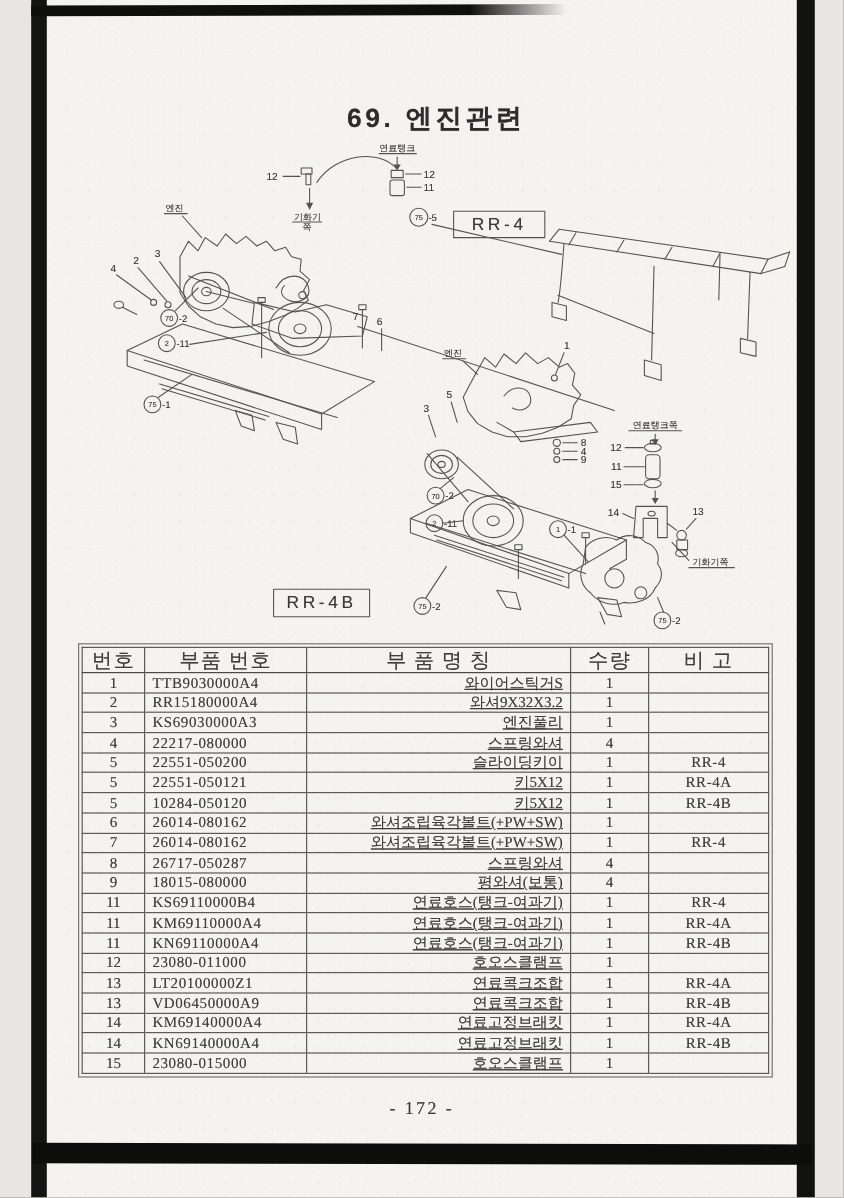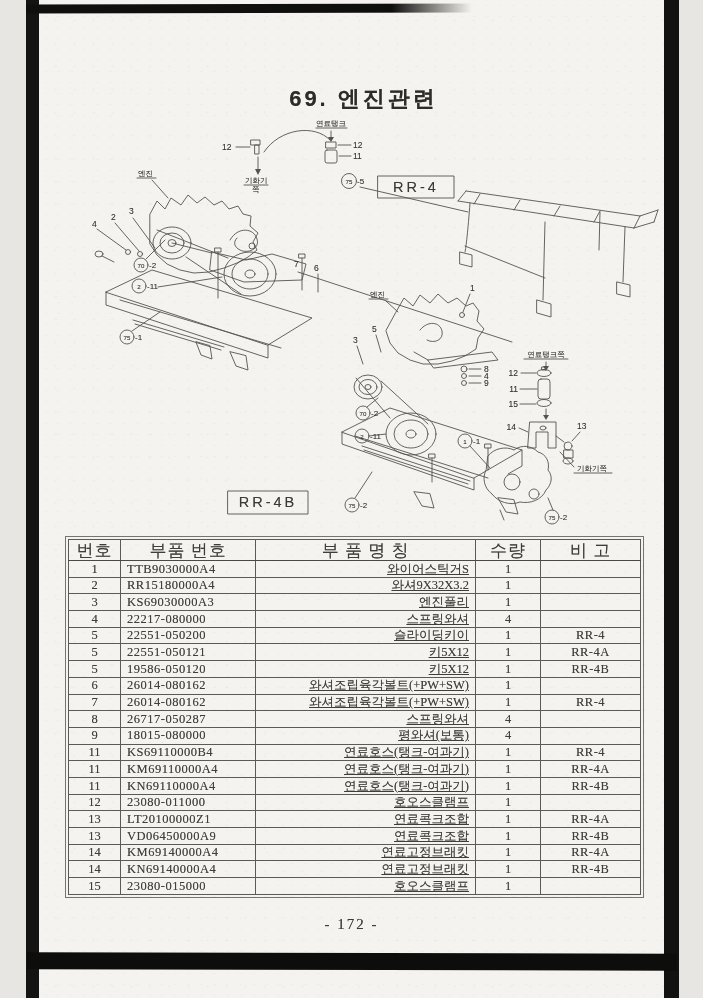--- a/index.html
+++ b/index.html
@@ -359,21 +359,21 @@
         <tr>
           <td class="c-no">5</td>
           <td class="c-part">22551-050121</td>
           <td class="c-name">키5X12</td>
           <td class="c-qty">1</td>
           <td class="c-remark">RR-4A</td>
         </tr>
 
         <tr>
           <td class="c-no">5</td>
-          <td class="c-part">19586-050120</td>
+          <td class="c-part">10284-050120</td>
           <td class="c-name">키5X12</td>
           <td class="c-qty">1</td>
           <td class="c-remark">RR-4B</td>
         </tr>
 
         <tr>
           <td class="c-no">6</td>
           <td class="c-part">26014-080162</td>
           <td class="c-name">와셔조립육각볼트(+PW+SW)</td>
           <td class="c-qty">1</td>

